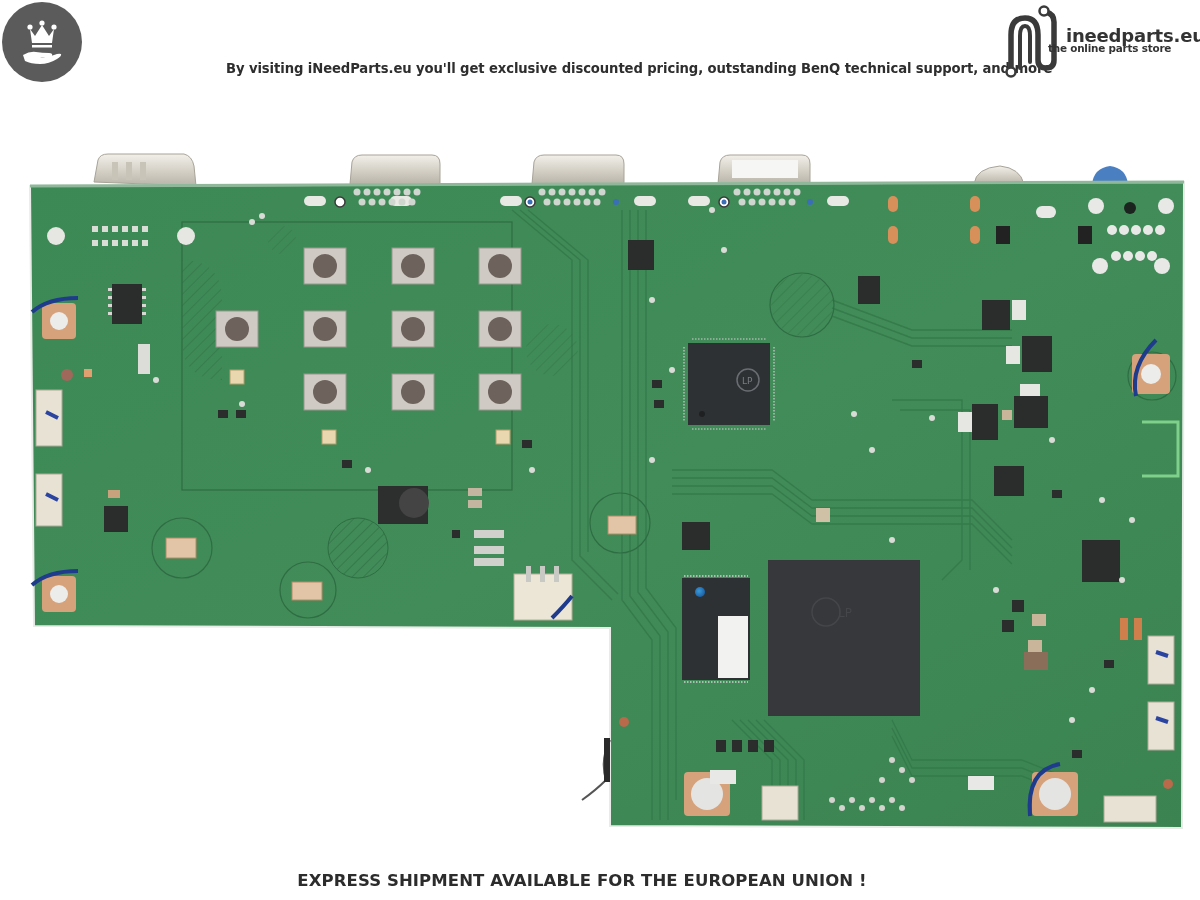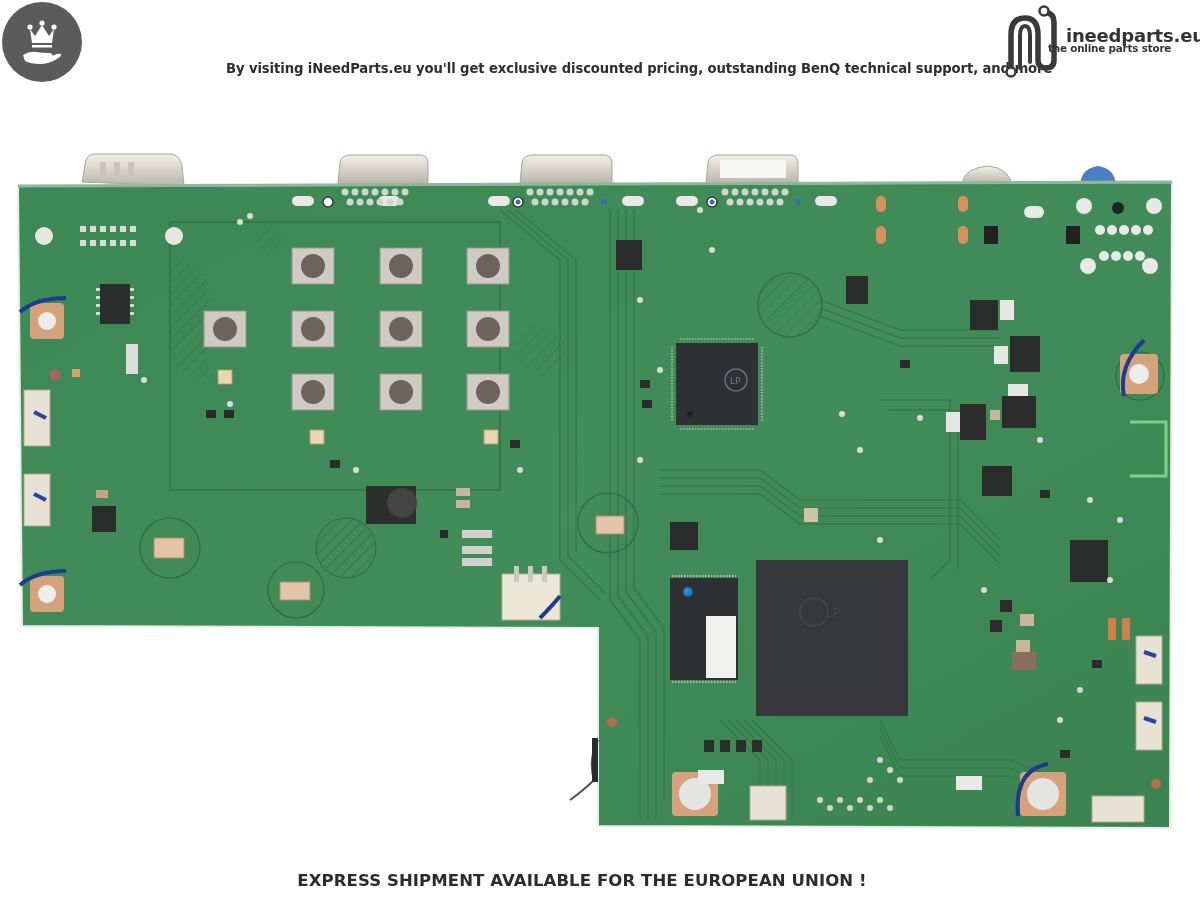--- a/index.html
+++ b/index.html
@@ -13,21 +13,21 @@
     .brand { position: absolute; left: 1000px; top: 2px; width: 200px; height: 76px; }
     .brand svg { position: absolute; left: 0; top: 0; }
     .brand-name { position: absolute; left: 66px; top: 23px; font-size: 18px; font-weight: bold; color: #333; letter-spacing: -0.2px; }
     .brand-sub { position: absolute; left: 48px; top: 40px; font-size: 10.4px; font-weight: bold; color: #333; letter-spacing: -0.2px; white-space: nowrap; }
 
     
     .footer { position: absolute; left: 0; top: 871px; width: 1200px; text-align: center; font-size: 16.5px; font-weight: bold; color: #2c2c2c; letter-spacing: 0.1px; }
     .footer span { position: relative; left: -18px; }
 
     
-    .board-wrap { position: absolute; left: 0; top: 0; width: 1200px; height: 900px; }
+    .board-wrap { position: absolute; left: 0; top: 0; width: 1200px; height: 900px; padding-left: 12px; }
   </style>
 </head>
 <body>
 
 <div class="badge">
   <svg width="80" height="80" viewBox="0 0 80 80">
 
     <path d="M28 27 L33 34 L40 23 L47 34 L52 27 L50 41 L30 41 Z" fill="#ffffff"></path>
     <circle cx="28" cy="25" r="2.6" fill="#fff"></circle>
     <circle cx="40" cy="21" r="2.6" fill="#fff"></circle>

